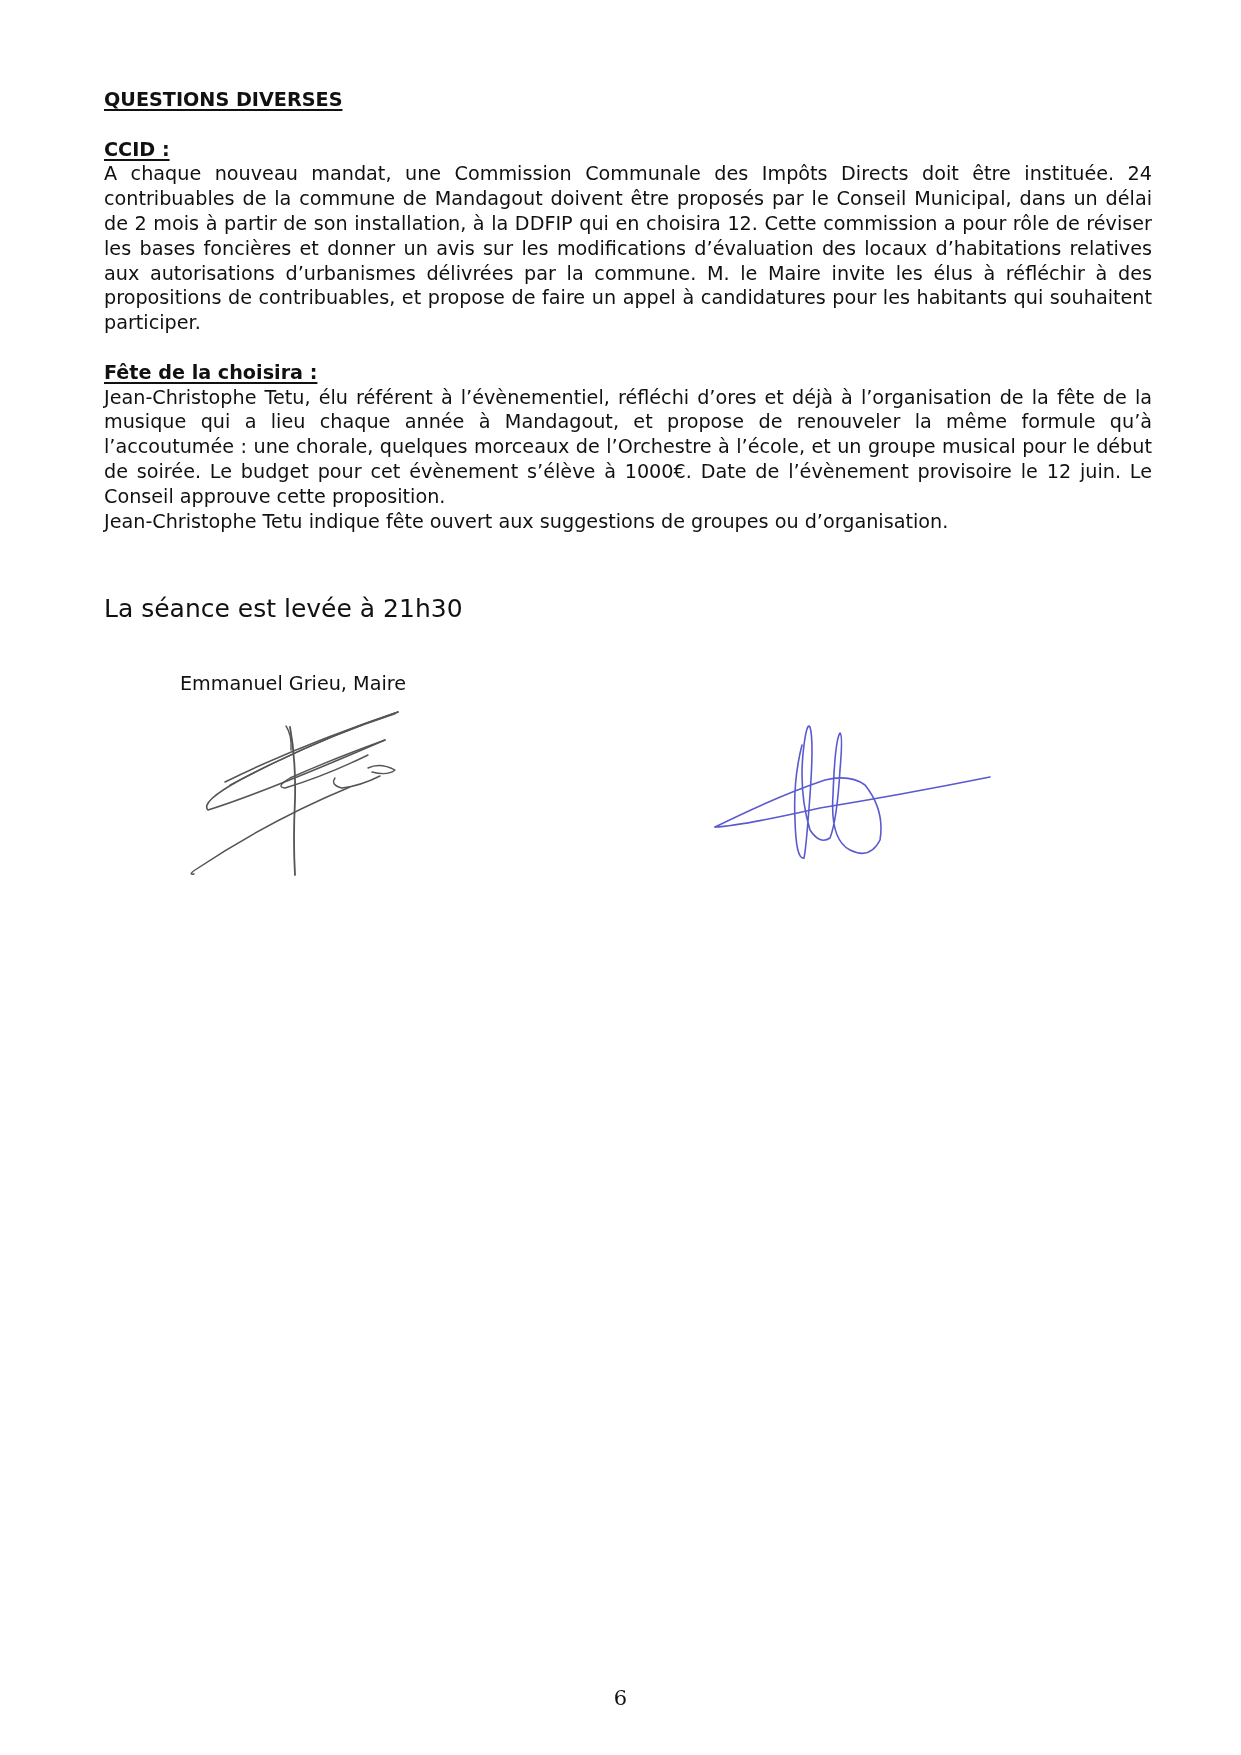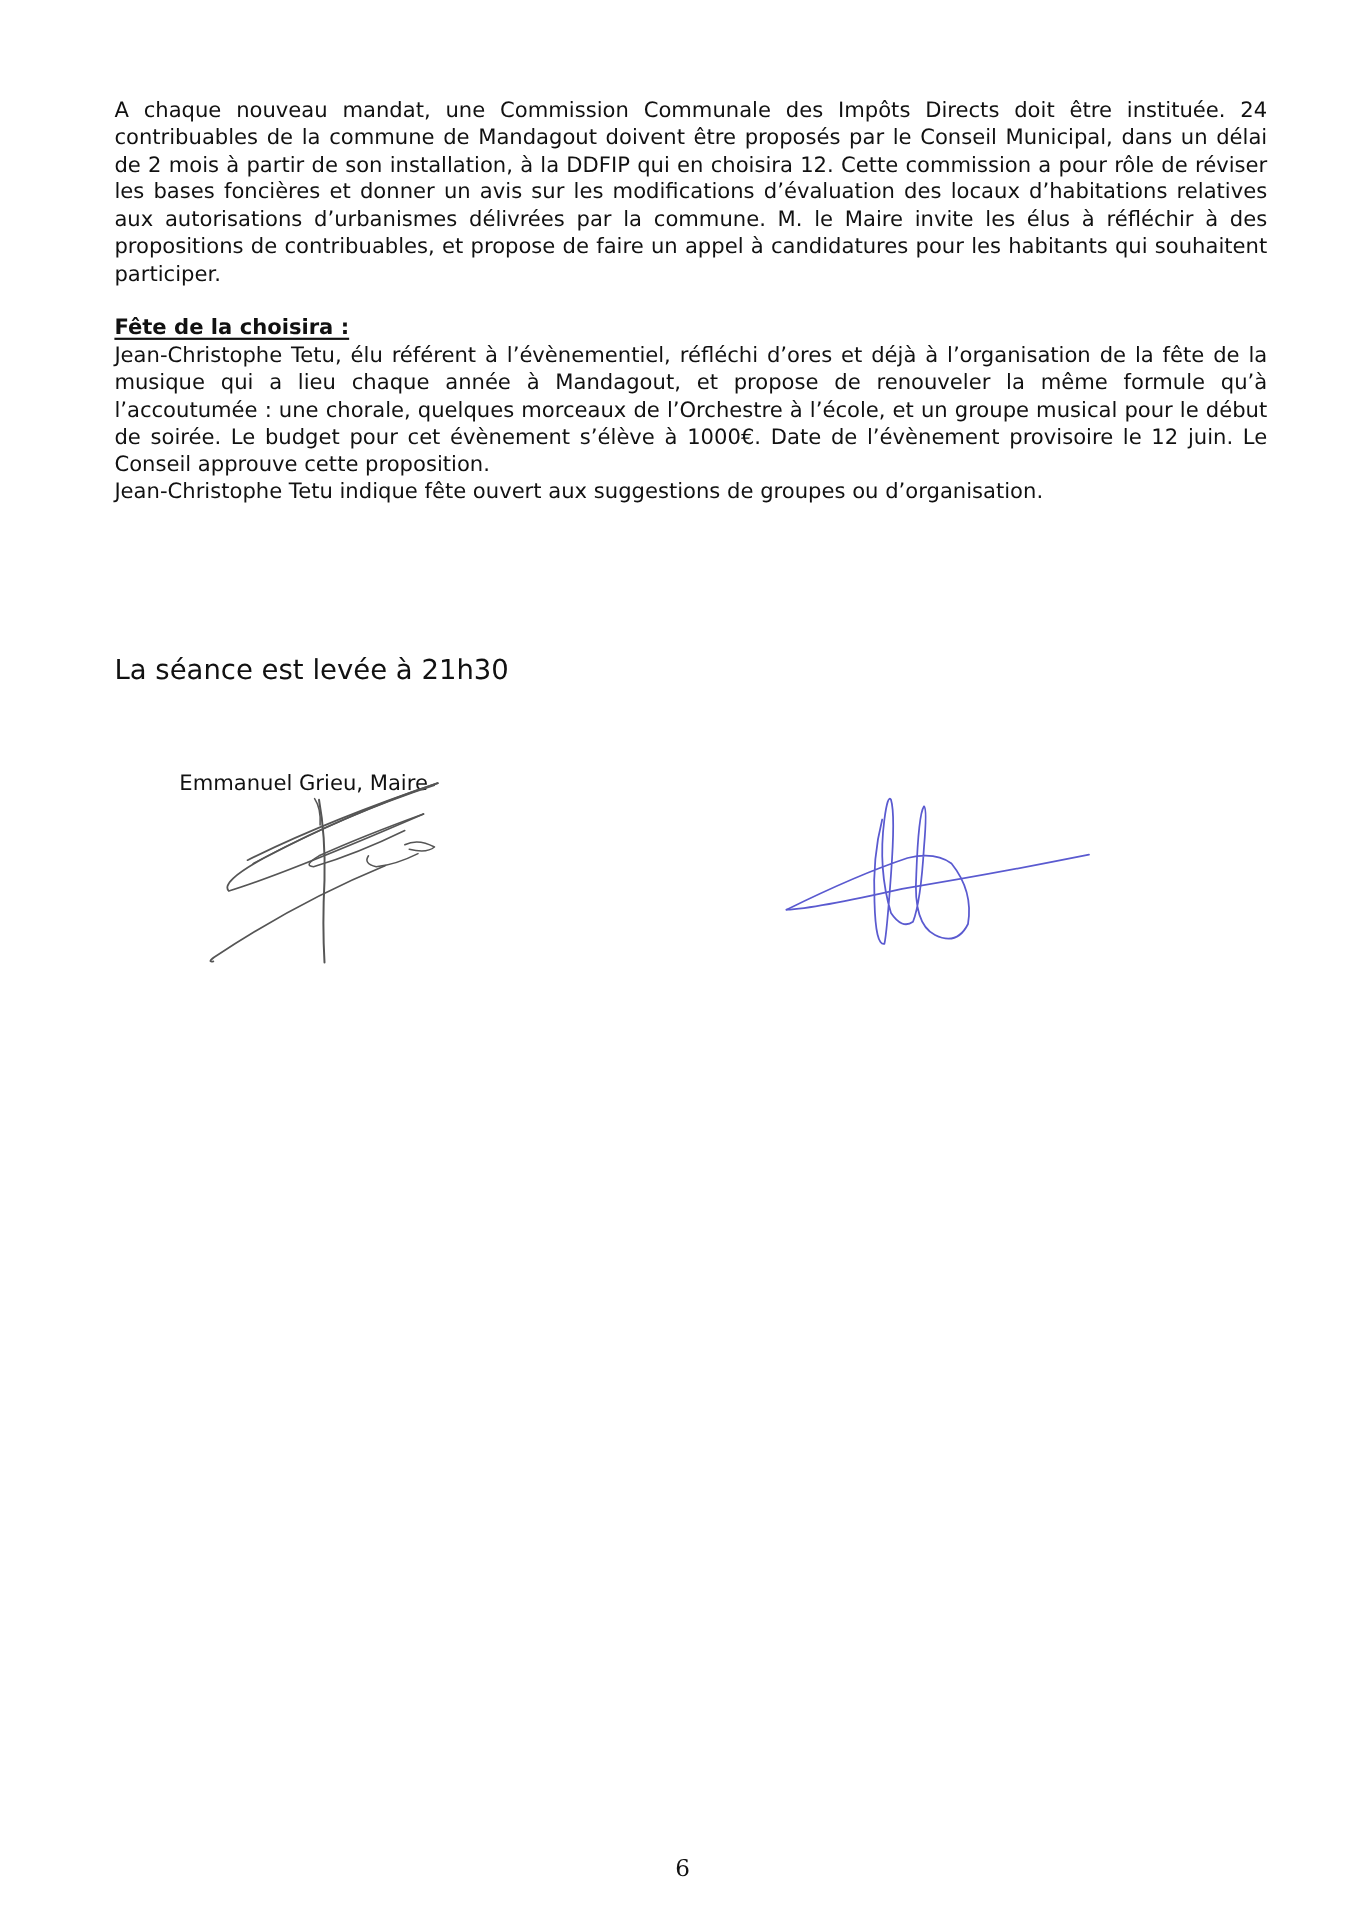--- a/index.html
+++ b/index.html
@@ -61,21 +61,21 @@
       margin: 0;
     }
     .signatory {
       position: absolute;
       top: 672px;
       font-size: 19.2px;
       line-height: 24.8px;
       margin: 0;
       white-space: nowrap;
     }
-    .signatory.mayor { left: 163px; margin-top: 28px; }
+    .signatory.mayor { left: 180px; }
     .signatory.secretary { left: 634px; }
     .signature {
       position: absolute;
     }
     .signature.mayor { left: 150px; top: 690px; width: 300px; height: 200px; }
     .signature.secretary { left: 700px; top: 700px; width: 320px; height: 180px; }
     .page-number {
       position: absolute;
       left: 0;
       width: 1241px;
@@ -86,22 +86,24 @@
       line-height: 24px;
       color: #111111;
     }
   </style>
 </head>
 <body>
 
 <div class="page">
 
   <div class="content">
+    <p class="heading main-heading">QUESTIONS DIVERSES</p>
 
     <div class="section">
+      <p class="heading">CCID :</p>
       <p class="para">A chaque nouveau mandat, une Commission Communale des Impôts Directs doit être instituée. 24 contribuables de la commune de Mandagout doivent être proposés par le Conseil Municipal, dans un délai de 2 mois à partir de son installation, à la DDFIP qui en choisira 12. Cette commission a pour rôle de réviser les bases foncières et donner un avis sur les modifications d’évaluation des locaux d’habitations relatives aux autorisations d’urbanismes délivrées par la commune. M. le Maire invite les élus à réfléchir à des propositions de contribuables, et propose de faire un appel à candidatures pour les habitants qui souhaitent participer.</p>
     </div>
 
     <div class="section">
       <p class="heading">Fête de la choisira :</p>
       <p class="para">Jean-Christophe Tetu, élu référent à l’évènementiel, réfléchi d’ores et déjà à l’organisation de la fête de la musique qui a lieu chaque année à Mandagout, et propose de renouveler la même formule qu’à l’accoutumée : une chorale, quelques morceaux de l’Orchestre à l’école, et un groupe musical pour le début de soirée. Le budget pour cet évènement s’élève à 1000€. Date de l’évènement provisoire le 12 juin. Le Conseil approuve cette proposition.</p>
       <p class="para">Jean-Christophe Tetu indique fête ouvert aux suggestions de groupes ou d’organisation.</p>
     </div>
   </div>
 

